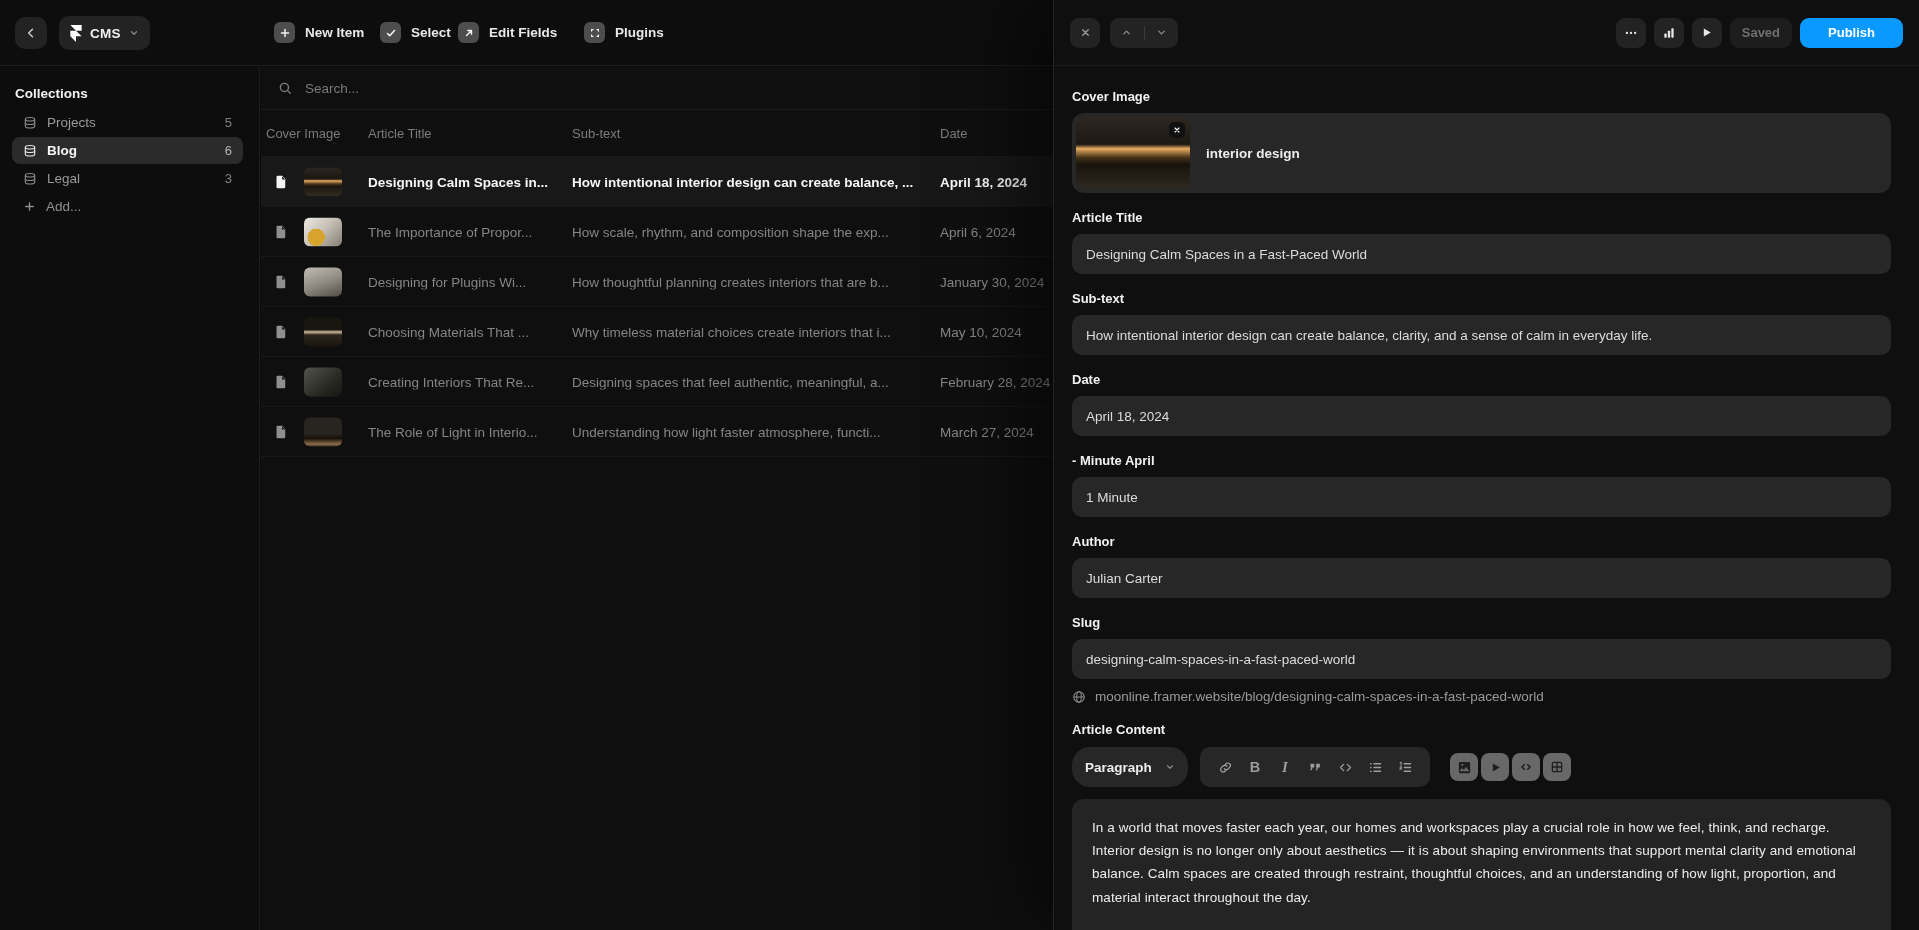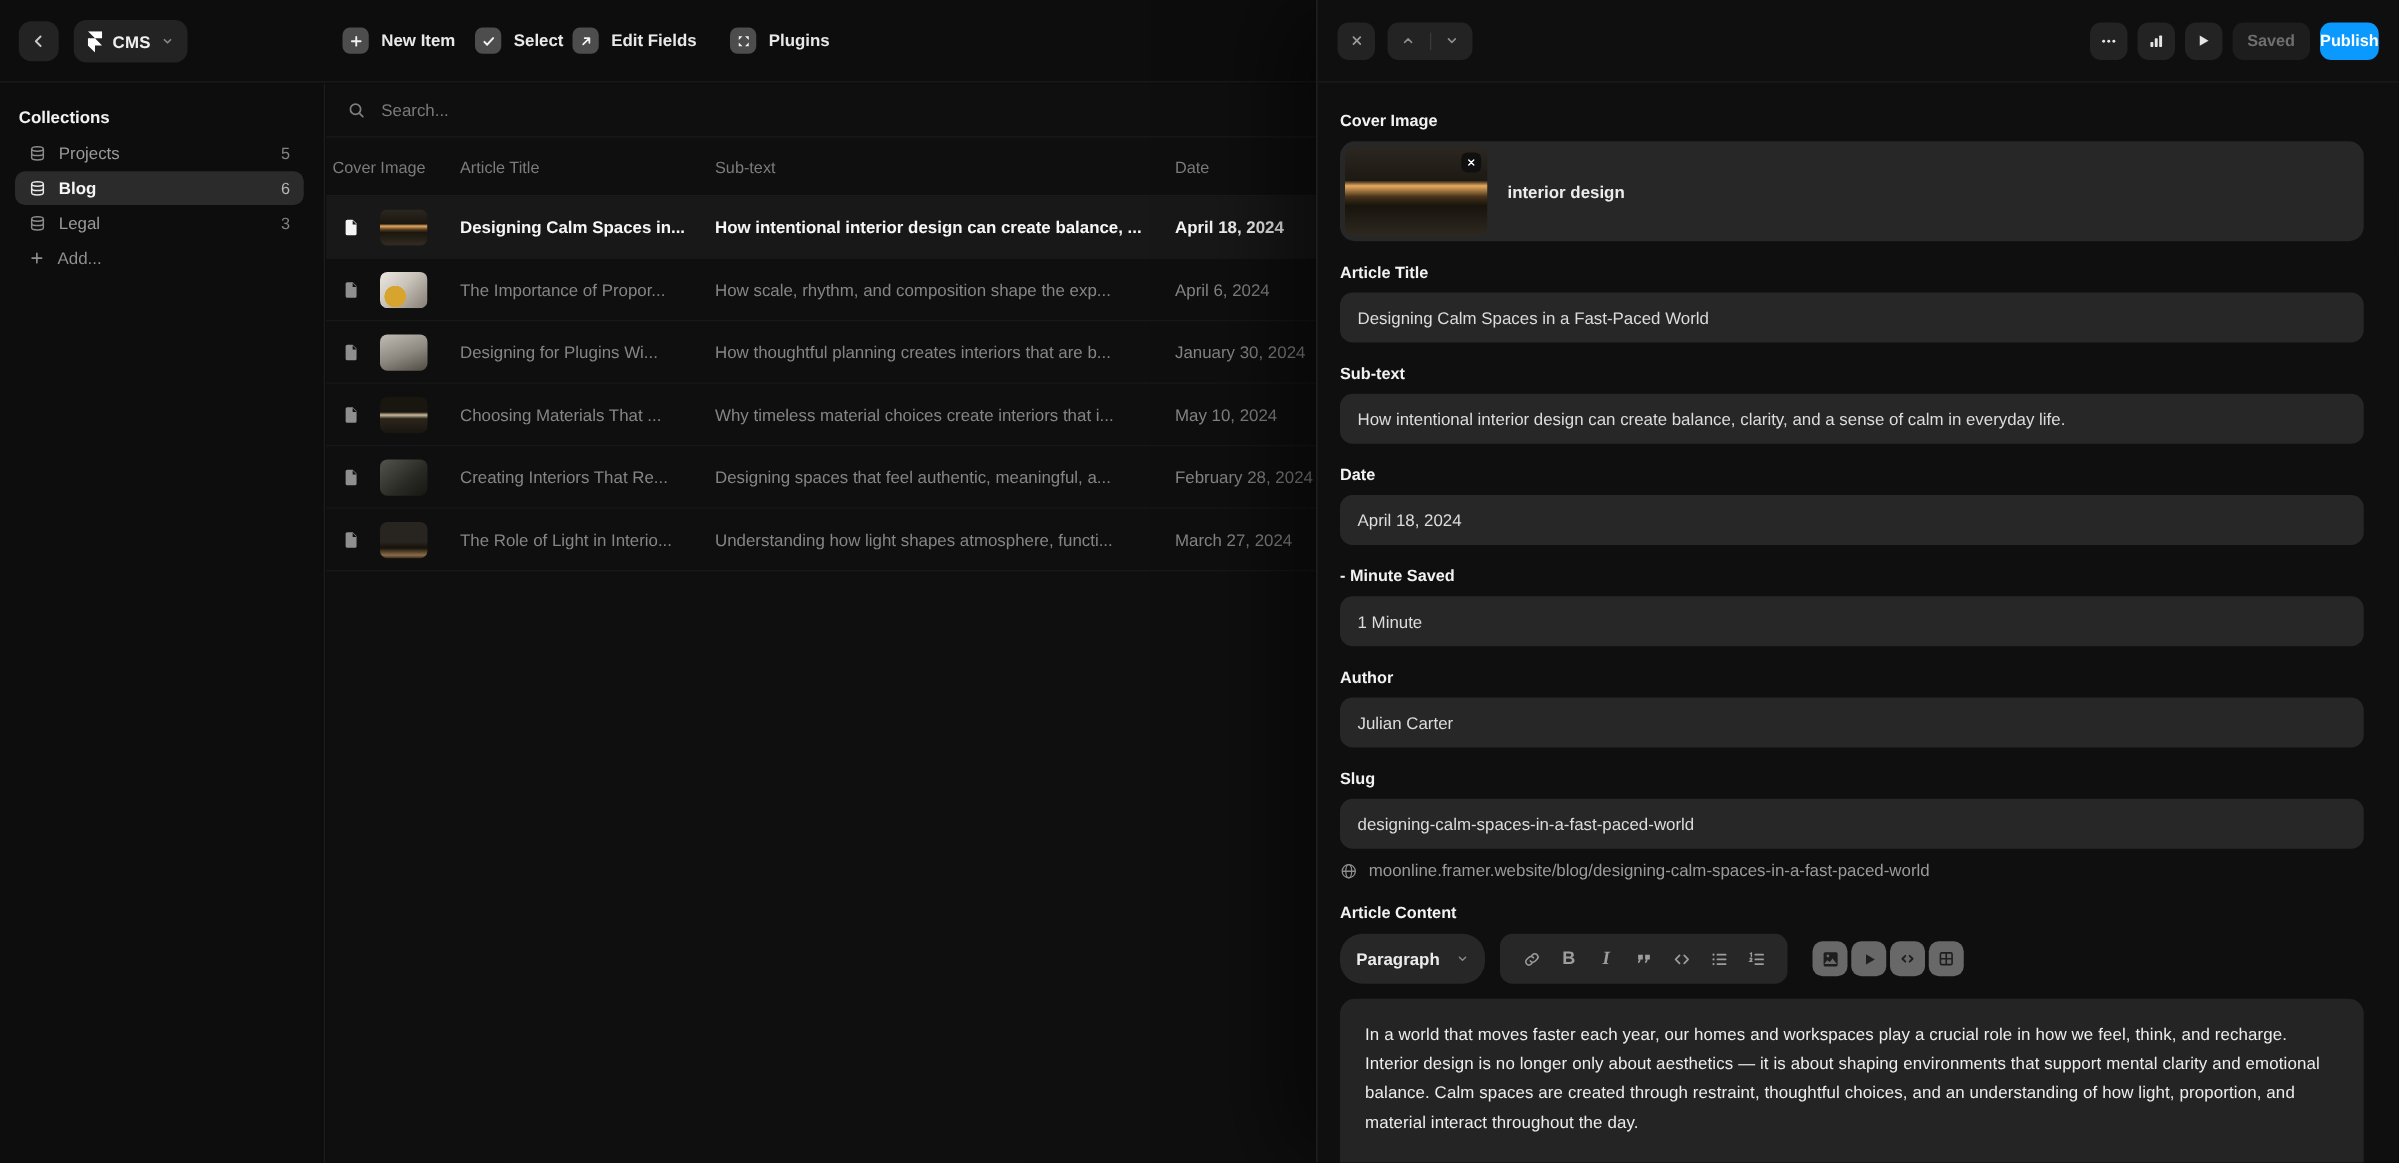--- a/index.html
+++ b/index.html
@@ -70,21 +70,21 @@
   .panel { position:absolute; top:0; left:1053px; width:866px; height:100%; background:#0f0f0f; border-left:1px solid #242424; box-shadow:-28px 0 70px rgba(0,0,0,.55); }
   .panel-header { height:66px; border-bottom:1px solid #1d1d1d; display:flex; align-items:center; padding:0 16px; }
   .p-btn { width:30px; height:30px; border-radius:9px; background:#232323; display:flex; align-items:center; justify-content:center; color:#9b9b9b; cursor:pointer; }
   .nav-group { margin-left:10px; height:30px; width:68px; border-radius:9px; background:#232323; display:flex; align-items:center; cursor:pointer; }
   .nav-group .half { flex:1; display:flex; align-items:center; justify-content:center; color:#8d8d8d; }
   .nav-group .div { width:1px; height:14px; background:#3a3a3a; }
   .ph-spacer { flex:1; }
   .ph-right { display:flex; align-items:flex-start; gap:8px; }
   .p-btn.light { color:#e6e6e6; }
   .saved-btn { height:30px; padding:0 12px; border-radius:9px; background:#1d1d1d; display:flex; align-items:center; font-size:13px; font-weight:600; color:#6f6f6f; cursor:default; }
-  .publish-btn { height:30px; padding:0 0; border-radius:9px; display:flex; align-items:center; font-size:13px; font-weight:700; color:#fff; cursor:pointer; }
+  .publish-btn { height:30px; padding:0 28px; border-radius:9px; display:flex; align-items:center; font-size:13px; font-weight:700; color:#fff; cursor:pointer; }
 
   .panel-body { padding:0 28px 0 18px; }
   .fl { font-size:13px; font-weight:700; color:#f2f2f2; margin:17px 0 9px; }
   .fl.first { margin-top:23px; }
   .finput { height:40px; background:#272727; border-radius:10px; display:flex; align-items:center; padding:0 14px; font-size:13.5px; font-weight:500; color:#dcdcdc; cursor:text; white-space:nowrap; overflow:hidden; }
 
   .cover-card { height:80px; background:#272727; border-radius:12px; display:flex; align-items:center; padding:4px; cursor:pointer; }
   .cover-thumb { position:relative; width:114px; height:72px; border-radius:8px; flex:none;
     background:linear-gradient(180deg, rgba(0,0,0,0) 38%, rgba(243,178,100,.95) 44%, rgba(190,130,60,.3) 56%, rgba(0,0,0,0) 66%), linear-gradient(180deg,#2c2721 0%,#14110a 60%,#2e2820 100%); }
   .cover-x { position:absolute; top:5px; right:5px; width:16px; height:16px; border-radius:5px; background:#101010; color:#fff; display:flex; align-items:center; justify-content:center; cursor:pointer; }
@@ -287,21 +287,21 @@
     <span class="cell date">February 28, 2024</span>
   </div>
   <div class="trow">
     <span class="doc-ic">
         <svg width="15" height="15" viewBox="0 0 24 24" fill="currentColor">
           <path d="M6 2h7l5 5v13a2 2 0 0 1-2 2H6a2 2 0 0 1-2-2V4a2 2 0 0 1 2-2zm7 1v5h5z"></path>
         </svg>
       </span>
     <span class="thumb th6"></span>
     <span class="cell title">The Role of Light in Interio...</span>
-    <span class="cell sub">Understanding how light shapes atmosphere, functi...</span>
+    <span class="cell sub">Understanding how light faster atmosphere, functi...</span>
     <span class="cell date">March 27, 2024</span>
   </div>
 </div>
 
 <div class="panel">
   <div class="panel-header">
     <div class="p-btn">
       <span>
         <svg width="11" height="11" viewBox="0 0 24 24" fill="none" stroke="currentColor" stroke-width="3" stroke-linecap="round">
             <path d="M6 6l12 12M18 6L6 18"></path>
@@ -372,21 +372,21 @@
 
     <div class="fl">Article Title</div>
     <div class="finput">Designing Calm Spaces in a Fast-Paced World</div>
 
     <div class="fl">Sub-text</div>
     <div class="finput">How intentional interior design can create balance, clarity, and a sense of calm in everyday life.</div>
 
     <div class="fl">Date</div>
     <div class="finput">April 18, 2024</div>
 
-    <div class="fl">- Minute Saved</div>
+    <div class="fl">- Minute April</div>
     <div class="finput">1 Minute</div>
 
     <div class="fl">Author</div>
     <div class="finput">Julian Carter</div>
 
     <div class="fl">Slug</div>
     <div class="finput">designing-calm-spaces-in-a-fast-paced-world</div>
 
     <div class="url-row">
       <span>

